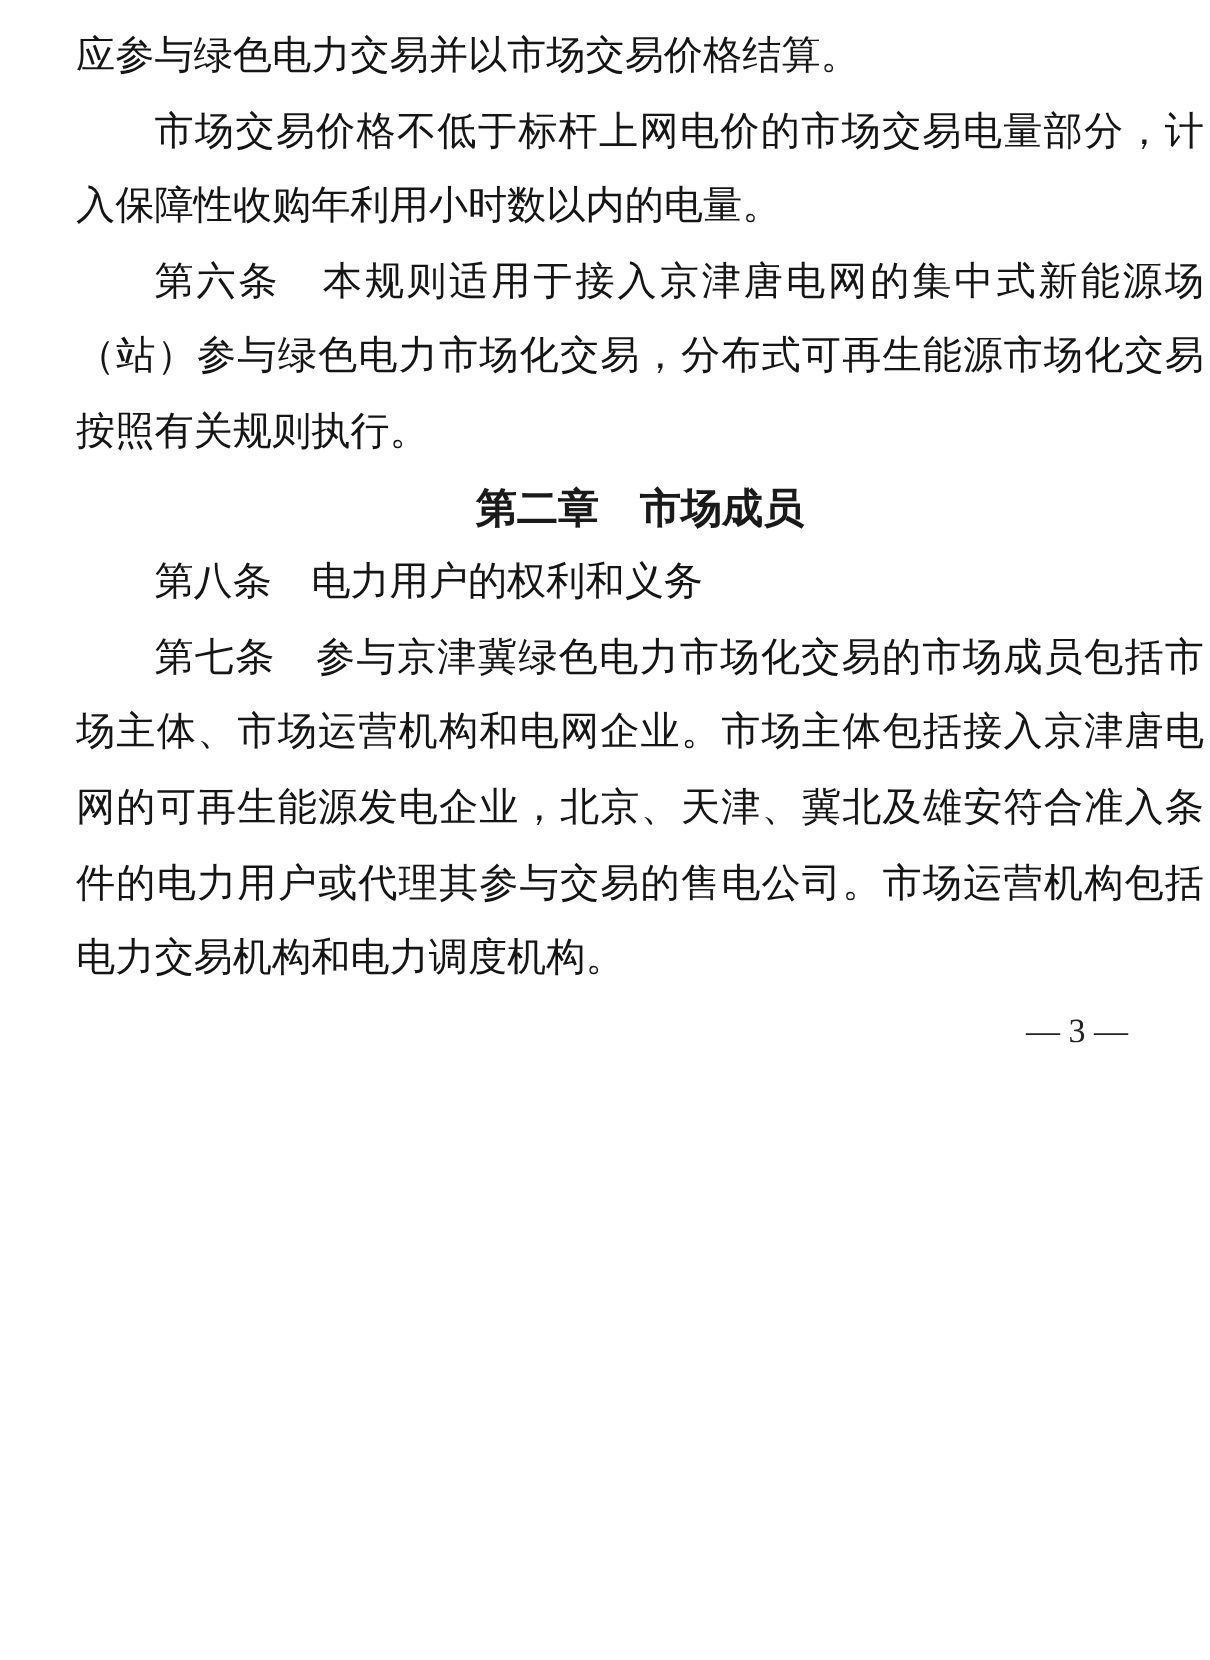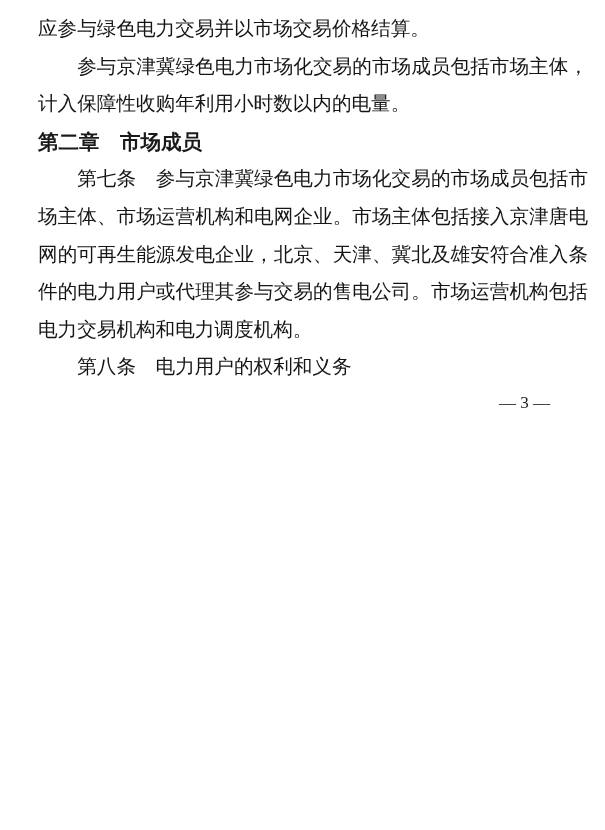--- a/index.html
+++ b/index.html
@@ -7,21 +7,21 @@
     padding: 0;
     background: #ffffff;
   }
   .page {
     position: relative;
     width: 605px;
     height: 830px;
     box-sizing: border-box;
     background: #ffffff;
     color: #151515;
-    padding: 10px 17px 0 38px;
+    padding: 10px 3px 0 38px;
     overflow: hidden;
     font-family: "Liberation Serif", "DejaVu Serif", serif;
   }
   .body-text {
     font-size: 19.6px;
     line-height: 37.6px;
     text-align: justify;
     text-justify: inter-character;
   }
   .body-text p {
@@ -34,48 +34,50 @@
   .term::after {
     content: "\3000";
   }
   .chapter {
     margin: 0;
     padding: 0;
     font-family: "Liberation Sans", "DejaVu Sans", sans-serif;
     font-weight: bold;
     font-size: 20.5px;
     line-height: 37.6px;
+    text-align: center;
     text-indent: 0;
     color: #1a1a1a;
   }
   .footer {
     margin-top: 7px;
     padding-right: 38px;
     text-align: right;
     font-size: 17px;
     line-height: 20px;
     color: #222222;
   }
 </style>
 </head>
 <body>
 
 <div class="page">
   <div class="body-text">
 
     <p class="para">应参与绿色电力交易并以市场交易价格结算。</p>
 
-    <p class="para ind">参与京津冀绿色电力市场化交易的市场成员包括市场主体，计入保障性收购年利用小时数以内的电量。</p>
+    <p class="para ind">市场交易价格不低于标杆上网电价的市场交易电量部分，计入保障性收购年利用小时数以内的电量。</p>
 
 
 
+    <p class="para ind"><span class="term">第六条</span><span>本规则适用于接入京津唐电网的集中式新能源场（站）参与绿色电力市场化交易，分布式可再生能源市场化交易按照有关规则执行。</span></p>
 
     <h2 class="chapter">第二章　市场成员</h2>
 
+    <p class="para ind"><span class="term">第八条</span><span>电力用户的权利和义务</span></p>
+
     <p class="para ind"><span class="term">第七条</span><span>参与京津冀绿色电力市场化交易的市场成员包括市场主体、市场运营机构和电网企业。市场主体包括接入京津唐电网的可再生能源发电企业，北京、天津、冀北及雄安符合准入条件的电力用户或代理其参与交易的售电公司。市场运营机构包括电力交易机构和电力调度机构。</span></p>
-
-    <p class="para ind"><span class="term">第八条</span><span>电力用户的权利和义务</span></p>
 
 
   </div>
 
   <div class="footer"><span>— 3 —</span></div>
 </div>
 
 </body></html>

